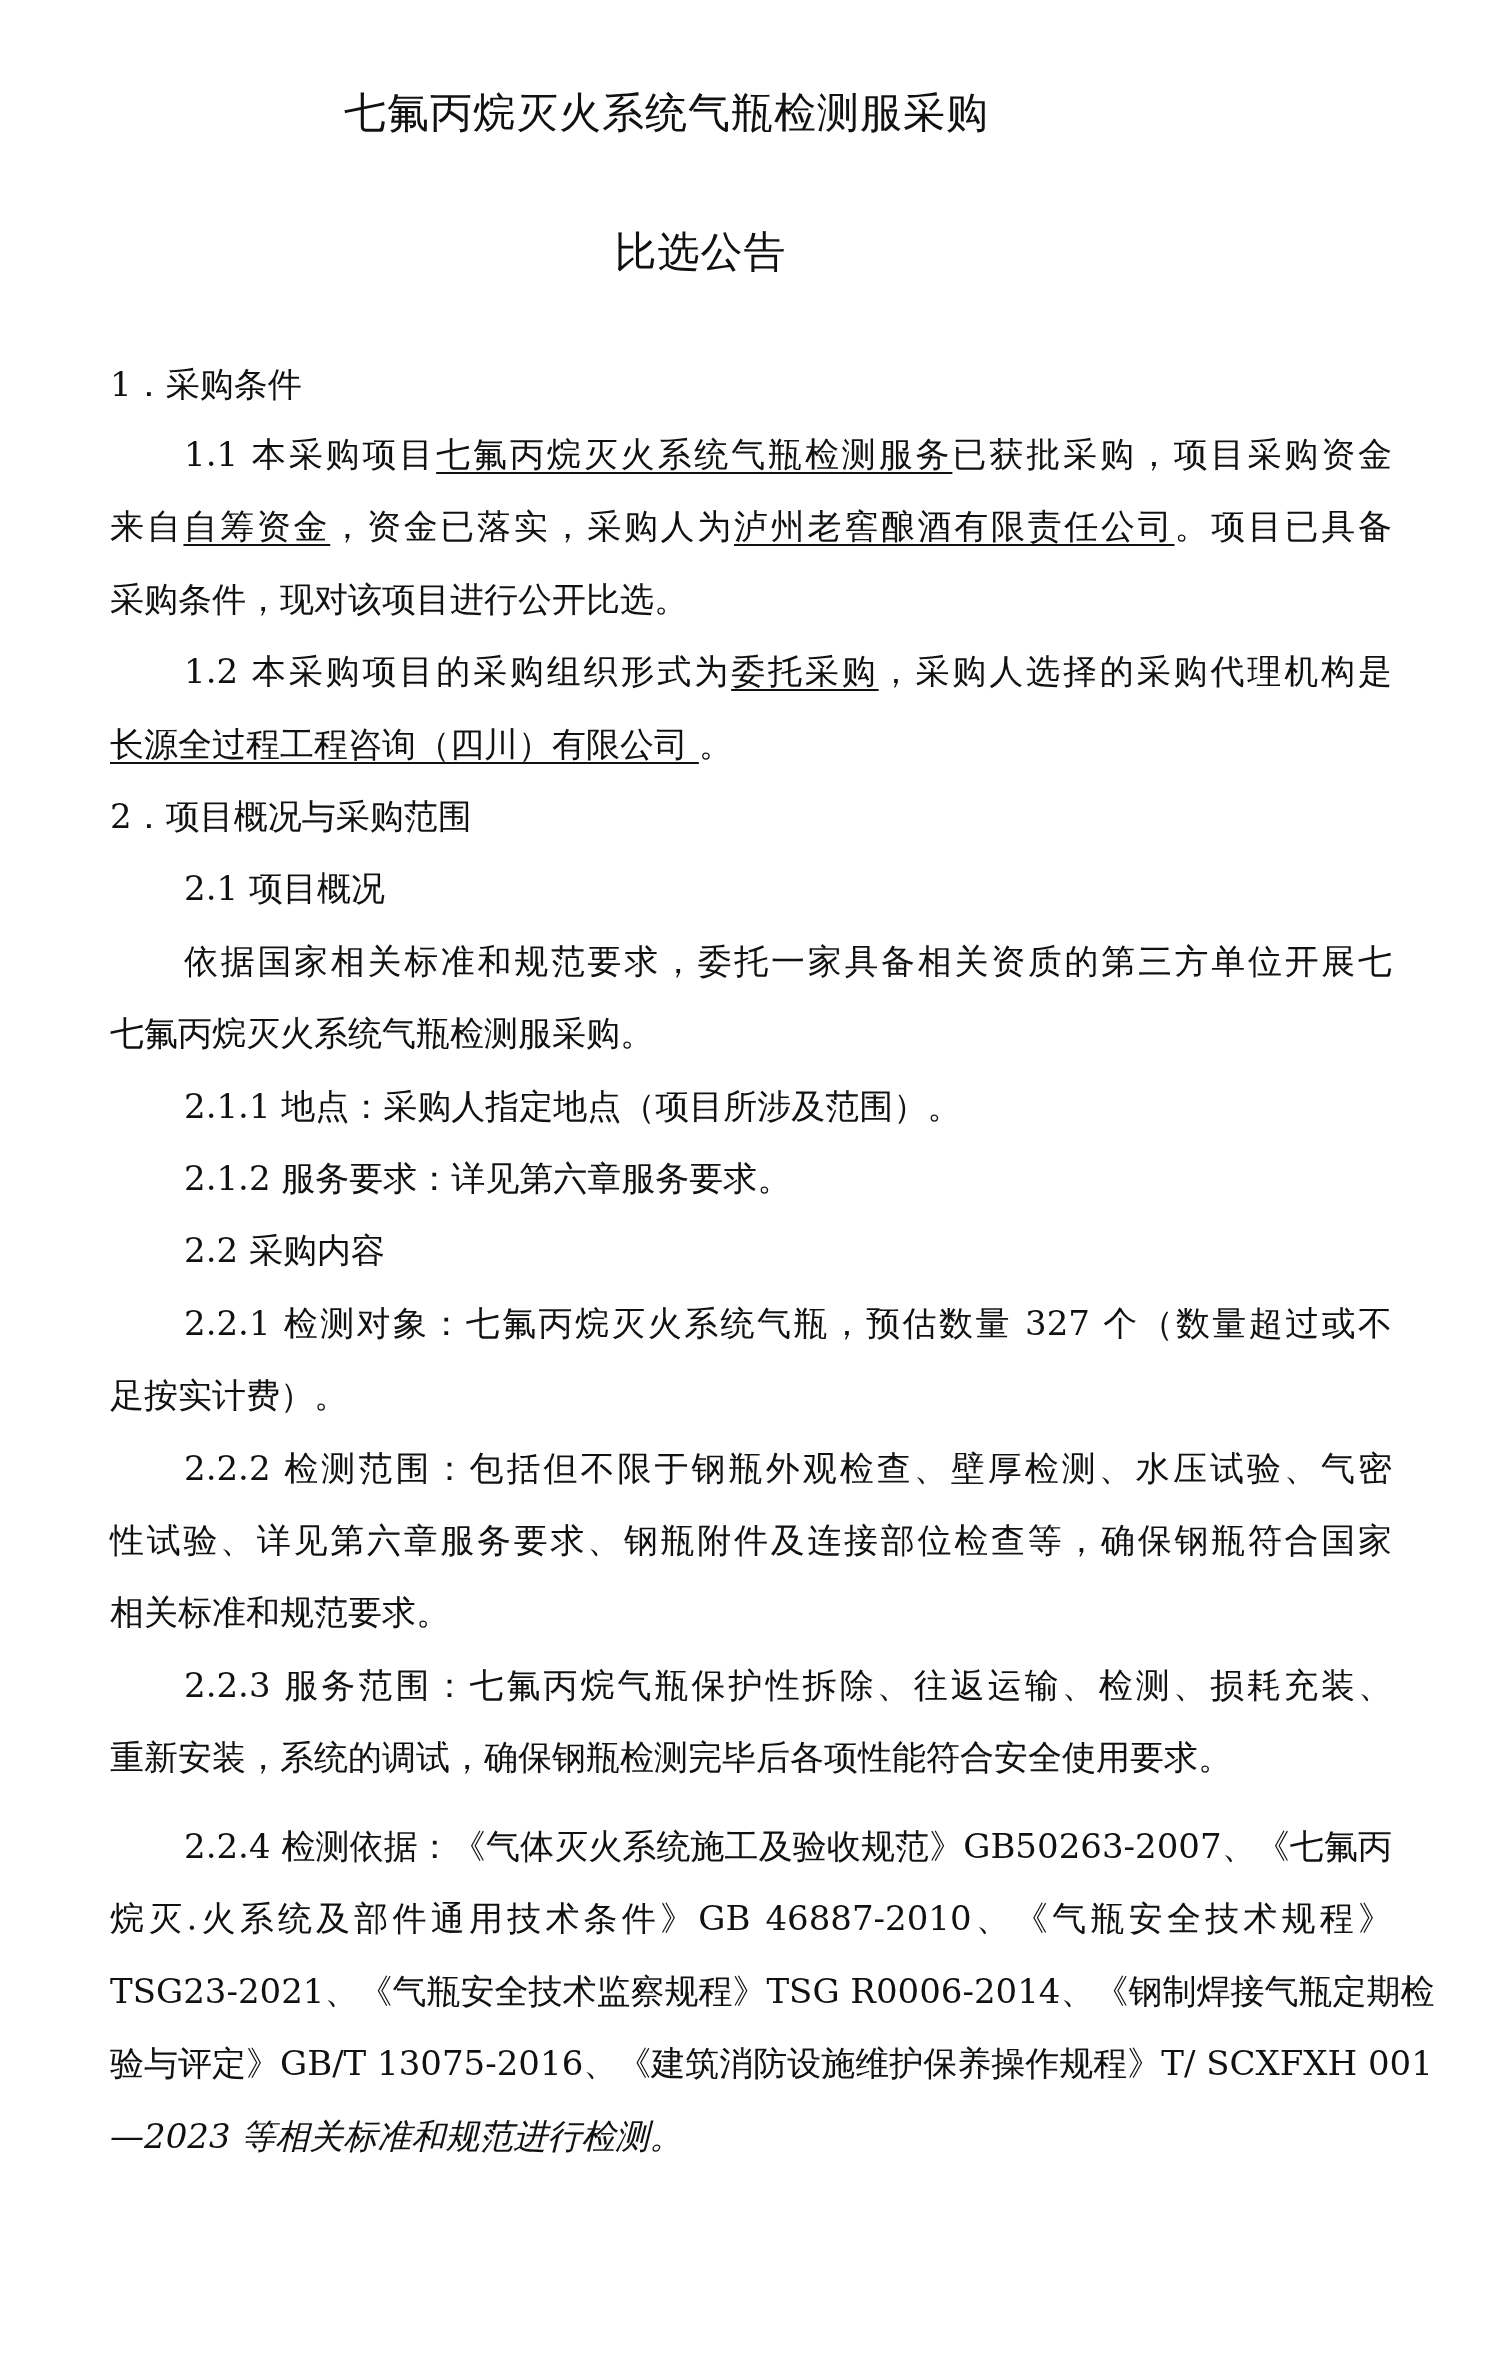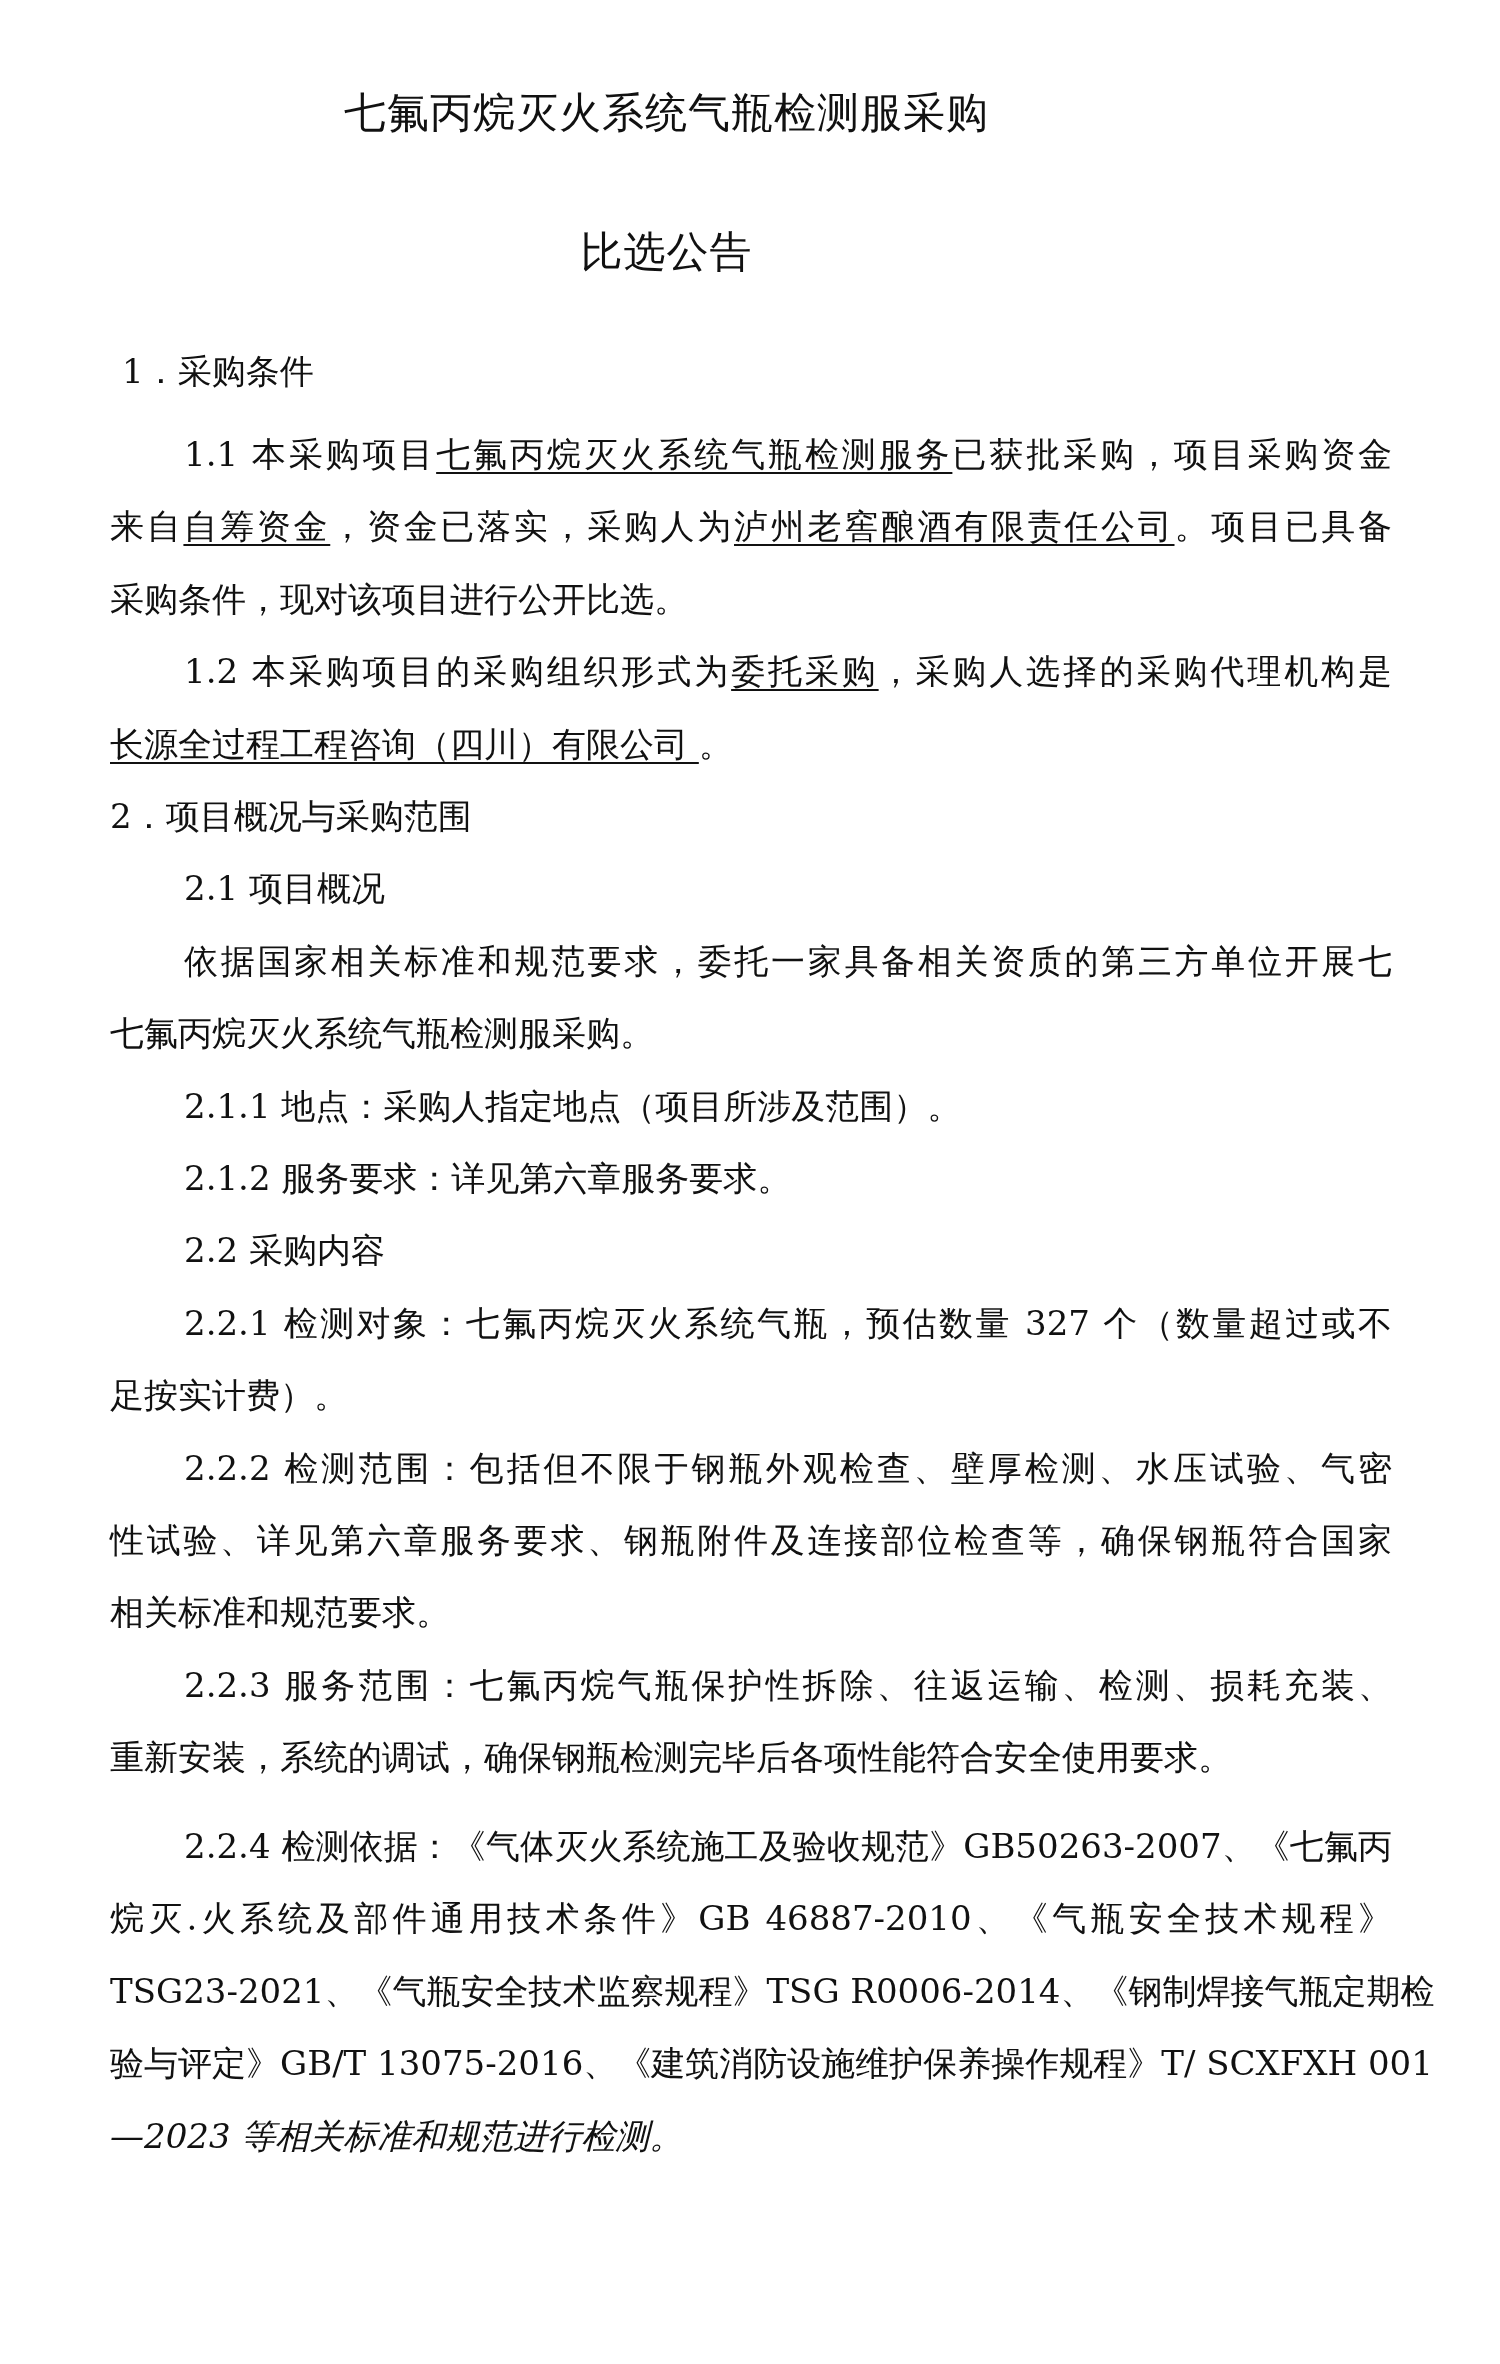--- a/index.html
+++ b/index.html
@@ -61,24 +61,24 @@
     text-decoration: underline;
     text-decoration-thickness: 2px;
     text-underline-offset: 6px;
   }
 </style>
 </head>
 <body>
 
 <div class="page">
   <h1 class="title" style="top:90px;">七氟丙烷灭火系统气瓶检测服采购</h1>
-  <h2 class="title" style="top:229px;">比选公告</h2>
+  <h2 class="title" style="top:229px;padding-left:34px;">比选公告</h2>
 
   <div id="body-lines">
-      <p class="line heading" style="top: 353px; margin-left: 12px;"><span>1．采购条件</span></p>
+      <p class="line heading" style="top: 366px;"><span>1．采购条件</span></p>
       <p class="line indent-full" style="top: 436px;"><span>1.1 本采购项目</span><span class="u">七氟丙烷灭火系统气瓶检测服务</span><span>已获批采购，项目采购资金</span></p>
       <p class="line full" style="top: 508px;"><span>来自</span><span class="u">自筹资金</span><span>，资金已落实，采购人为</span><span class="u">泸州老窖酿酒有限责任公司</span><span>。项目已具备</span></p>
       <p class="line left" style="top: 581px;"><span>采购条件，现对该项目进行公开比选。</span></p>
       <p class="line indent-full" style="top: 653px;"><span>1.2 本采购项目的采购组织形式为</span><span class="u">委托采购</span><span>，采购人选择的采购代理机构是</span></p>
       <p class="line left" style="top: 726px;"><span class="u">长源全过程工程咨询（四川）有限公司 </span><span>。</span></p>
       <p class="line heading" style="top: 798px;"><span>2．项目概况与采购范围</span></p>
       <p class="line indent" style="top: 870px;"><span>2.1 项目概况</span></p>
       <p class="line indent-full" style="top: 943px;"><span>依据国家相关标准和规范要求，委托一家具备相关资质的第三方单位开展七</span></p>
       <p class="line left" style="top: 1015px;"><span>七氟丙烷灭火系统气瓶检测服采购。</span></p>
       <p class="line indent" style="top: 1088px;"><span>2.1.1 地点：采购人指定地点（项目所涉及范围）。</span></p>

